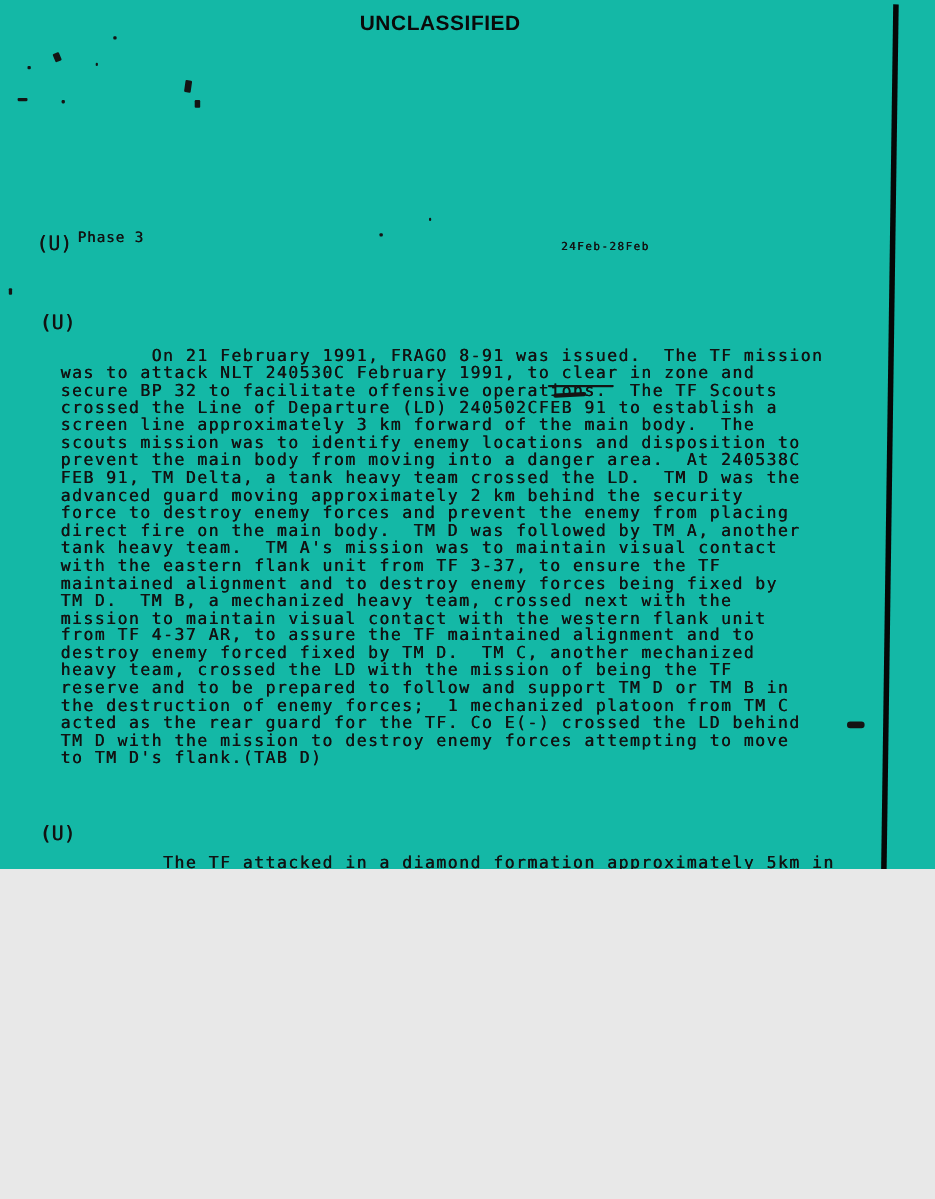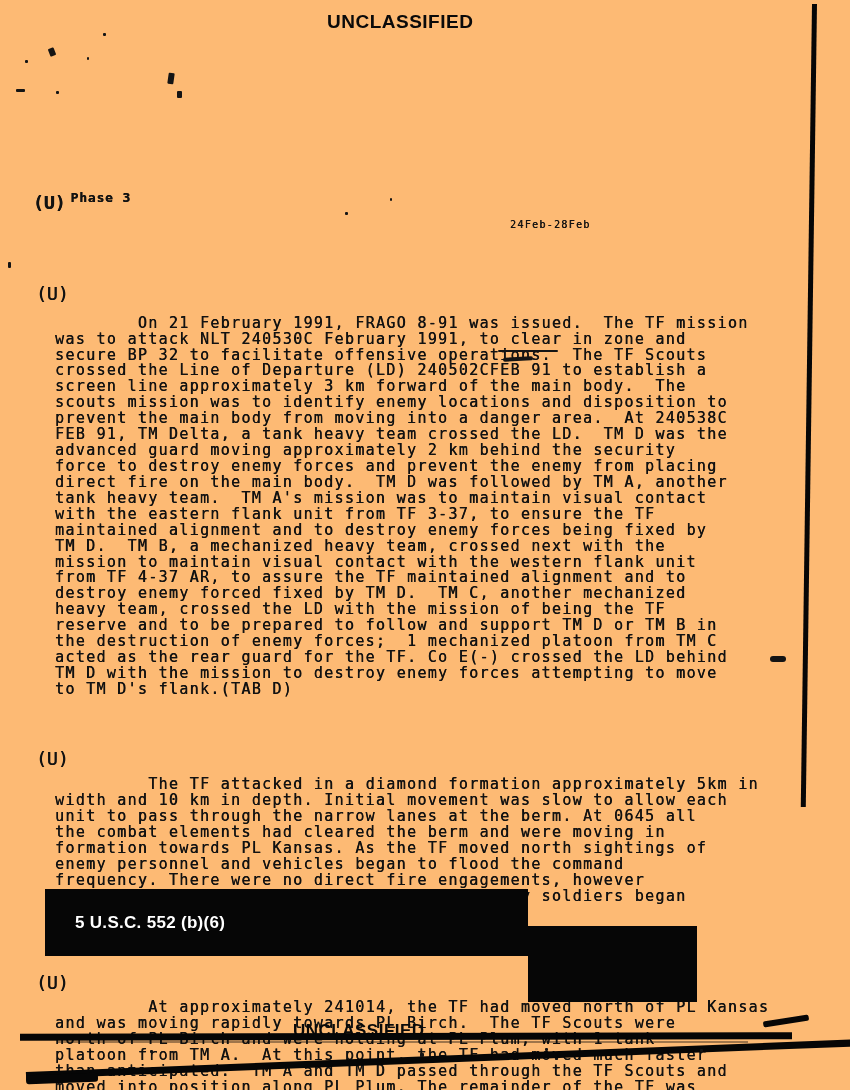--- a/index.html
+++ b/index.html
@@ -1,36 +1,36 @@
 <!DOCTYPE html>
 <html><head>
 <meta charset="utf-8">
 <style>
   html,body{margin:0;padding:0;background:#e8e8e8;}
   .page{
-    position:relative; width:850px; height:1090px; background:#fdba74;
+    position:relative; width:850px; height:790px; background:#14b8a6;
     margin:0 auto; overflow:hidden; color:#111;
     font-family:"Liberation Sans", sans-serif;
   }
   .typew{
     font-family:"DejaVu Sans Mono", monospace;
     color:#121212;
     text-shadow:0.35px 0 0 currentColor;
   }
   .banner{
     position:absolute; font-weight:bold; color:#0a0a0a;
     font-family:"Liberation Sans", sans-serif; letter-spacing:0.5px;
   }
   .top-banner{ left:327px; top:11px; font-size:19px; }
   .bottom-banner{ left:293px; top:1021px; font-size:17px; }
   .letterhead{
     position:absolute; left:0; top:103px; width:720px; text-align:center;
     font-size:15px; letter-spacing:0.4px; line-height:16.4px; white-space:pre;
   }
-  .section-heading{ position:absolute; left:33px; top:192px;font-weight:bold; }
+  .section-heading{ position:absolute; left:33px; top:211px; }
   .sec-marker{ font-size:18px; letter-spacing:0; }
   .sec-title{ font-size:13px; position:relative; top:-7px; margin-left:5px; letter-spacing:0.8px; }
   .date-range{ position:absolute; left:510px; top:219px; font-size:10px; letter-spacing:1.3px; }
   .body-text{
     position:absolute; left:55px; top:252px; width:720px;
     font-size:15px; letter-spacing:1.32px; line-height:15.92px; white-space:pre;
   }
   .para{ position:relative; }
   .pmark{
     position:absolute; left:-19px; font-size:18px; letter-spacing:0;

